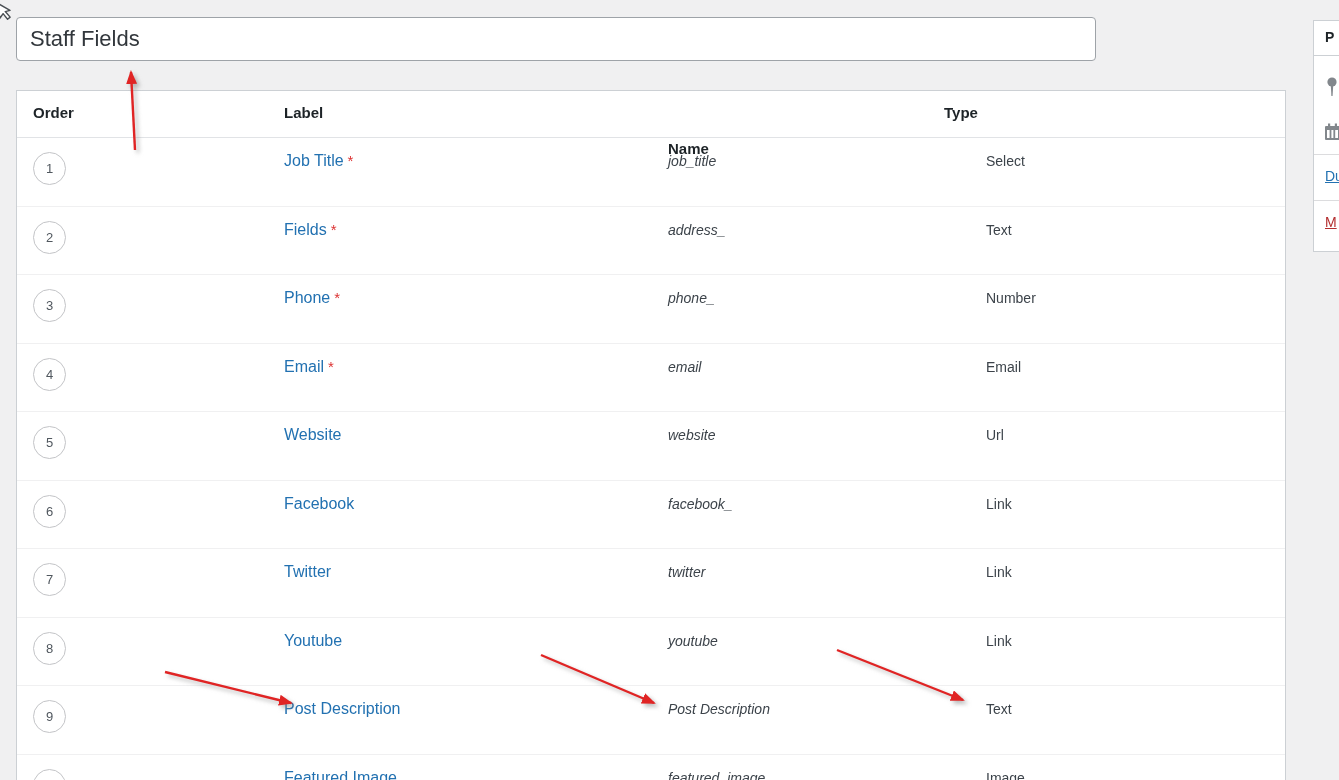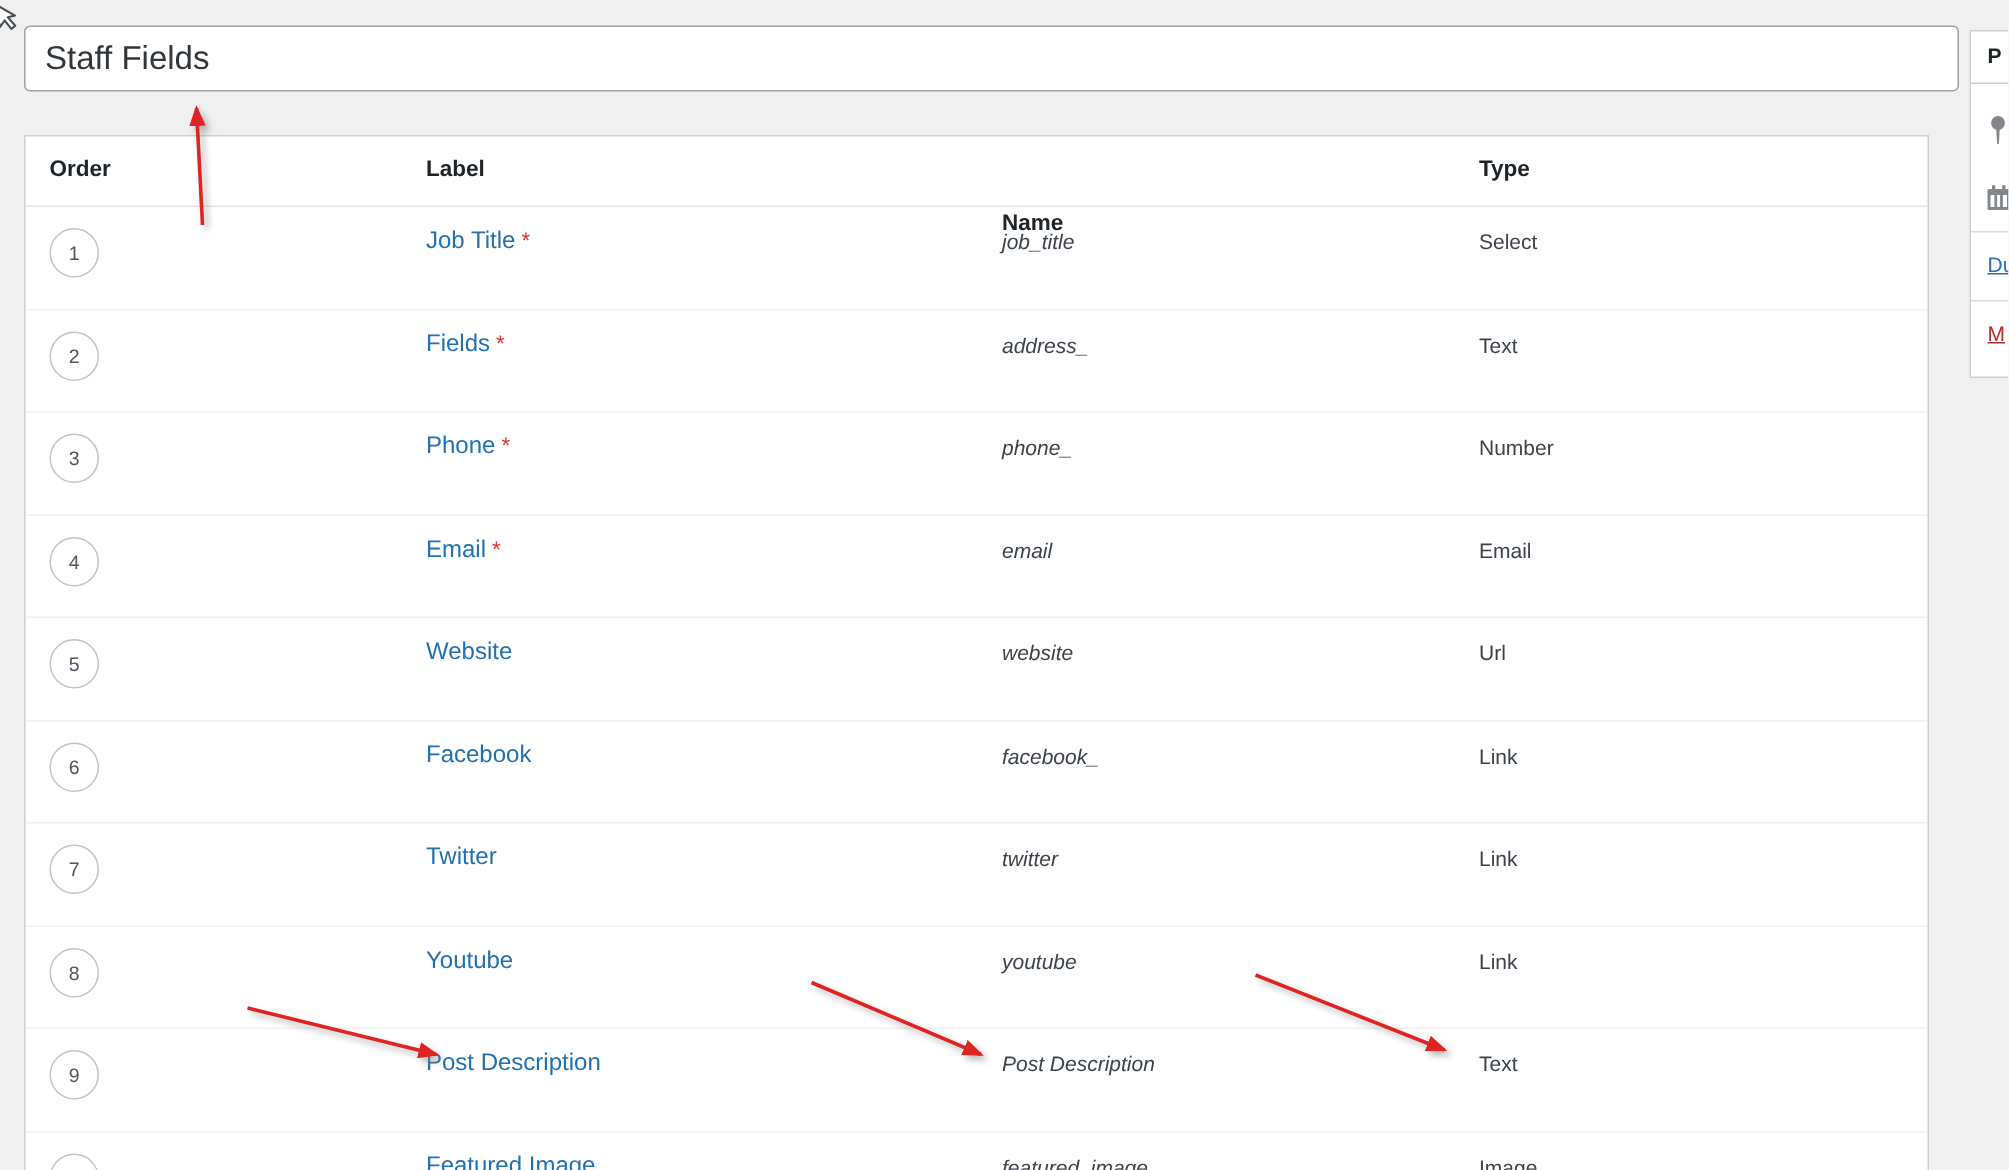--- a/index.html
+++ b/index.html
@@ -1,37 +1,37 @@
 <!DOCTYPE html>
 <html><head>
 <meta charset="utf-8">
 <style>
   html,body{margin:0;padding:0;}
   body{font-family:"Liberation Sans","DejaVu Sans",sans-serif;background:#f0f0f1;}
   #canvas{position:relative;width:1339px;height:780px;overflow:hidden;background:#f0f0f1;}
 
   
   #title-input{
-    position:absolute;left:16px;top:17px;width:1290px;height:44px;
+    position:absolute;left:16px;top:17px;width:1080px;height:44px;
     box-sizing:border-box;border:1px solid #9ea3a8;border-radius:4px;background:#fff;
     font-family:"Liberation Sans","DejaVu Sans",sans-serif;
     font-size:22px;font-weight:400;color:#32373c;padding:0 0 0 13px;outline:none;
   }
 
   
   #fields-card{
     position:absolute;left:16px;top:90px;width:1270px;height:700px;
     box-sizing:border-box;background:#fff;border:1px solid #ccd0d4;
   }
   .thead{position:relative;height:46px;border-bottom:1px solid #e1e3e6;}
   .th{position:absolute;top:13px;font-size:15px;font-weight:bold;color:#1d2327;}
   .th-order{left:16px;}
   .th-label{left:267px;text-align:right;}
   .th-name{left:651px;margin-top:36px;}
-  .th-type{left:969px;}
+  .th-type{left:927px;}
 
   .trow{position:relative;height:68.5px;border-bottom:1px solid #f0f0f1;box-sizing:border-box;}
   .order-bubble{
     position:absolute;left:16px;top:14px;width:33px;height:33px;box-sizing:border-box;
     border:1px solid #c3c4c7;border-radius:50%;background:#fff;
     color:#50575e;font-size:13px;display:flex;align-items:center;justify-content:center;
     cursor:move;
   }
   .field-label{position:absolute;left:267px;top:12px;font-size:16px;line-height:22px;
     color:#2271b1;text-decoration:none;cursor:pointer;}

